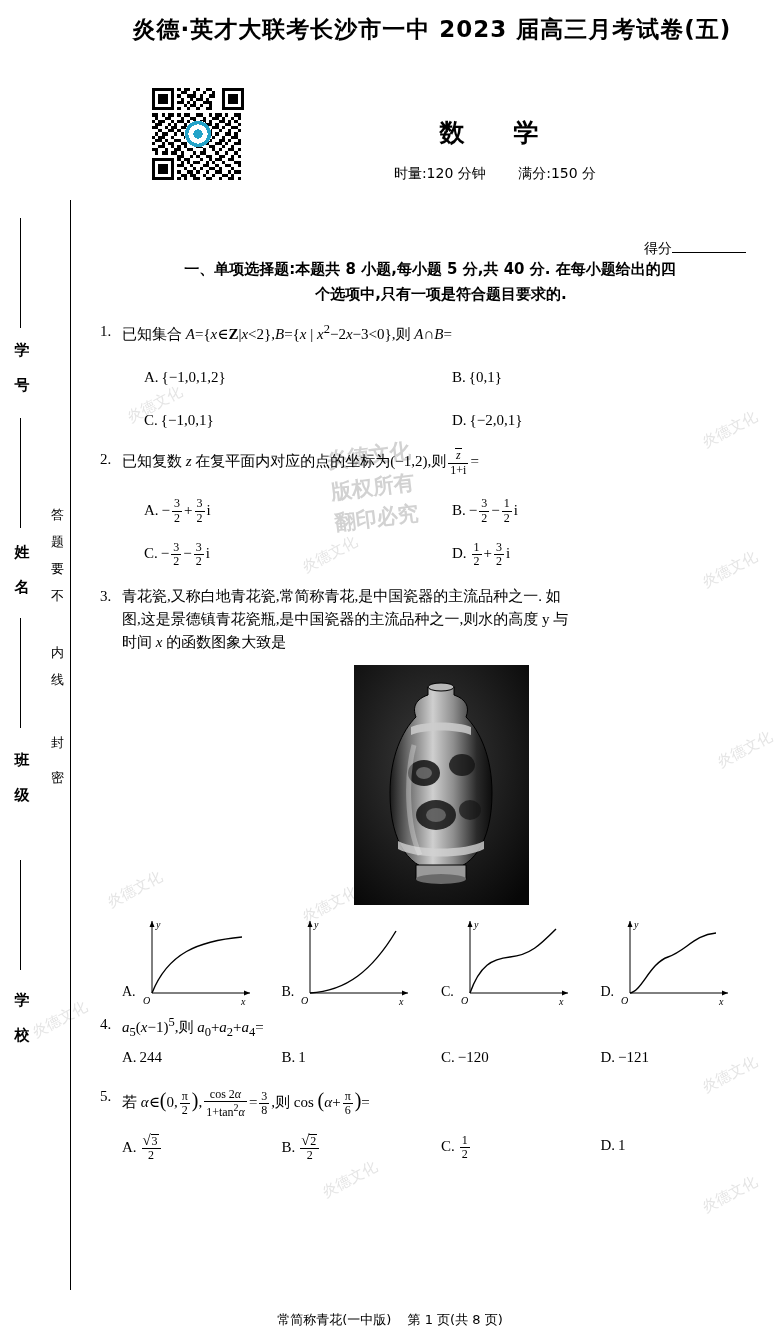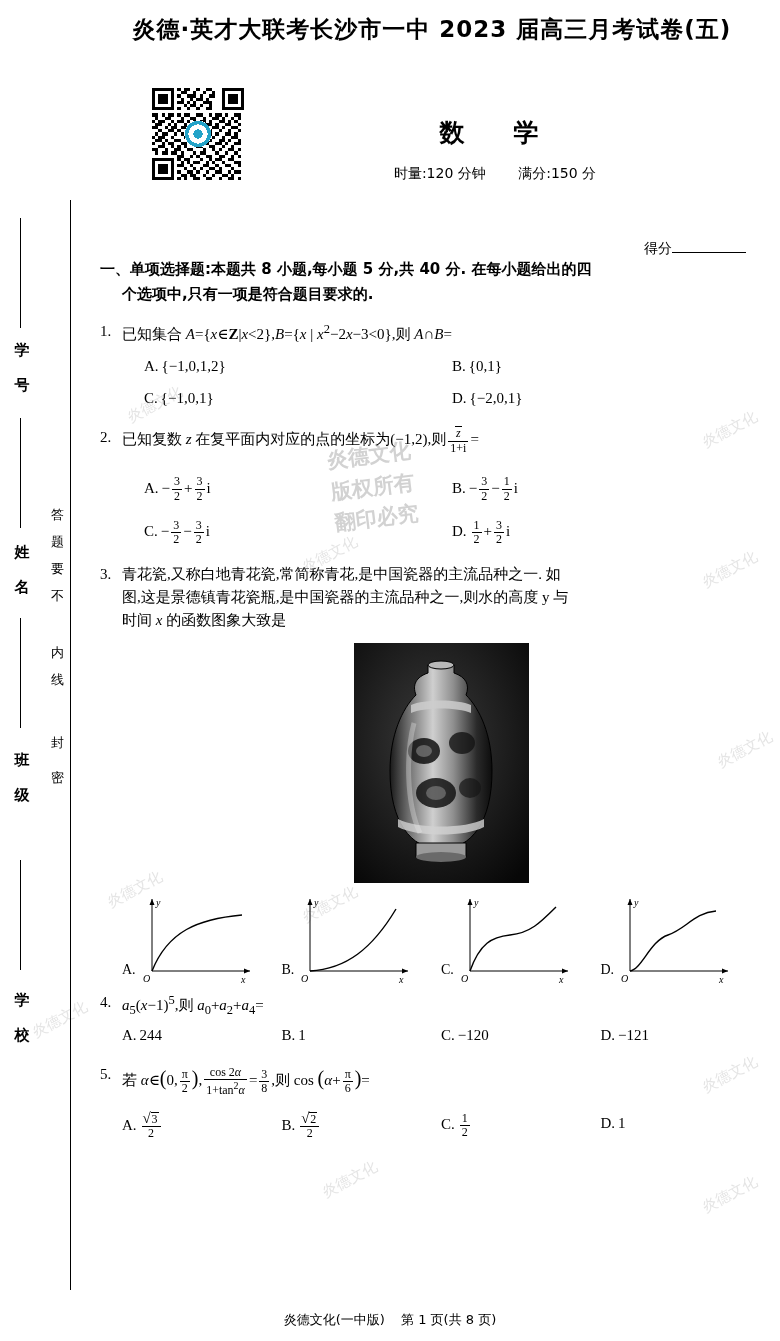--- a/index.html
+++ b/index.html
@@ -69,26 +69,26 @@
   .score{
     position:absolute;right:34px;top:207px;
     font-size:14px;font-weight:normal;
     font-family:"DejaVu Sans","Liberation Sans",sans-serif;
     margin-top:33px;
   }
   .score u{display:inline-block;width:74px;border-bottom:1px solid #000;}
 
   
   .content{position:absolute;left:100px;top:258px;width:660px;font-size:15px;line-height:1.55;}
-  .sec-head{font-weight:bold;font-family:"DejaVu Sans","Liberation Sans",sans-serif;font-size:15px;}
+  .sec-head{font-weight:bold;font-family:"DejaVu Sans","Liberation Sans",sans-serif;font-size:15px;text-align:center;}
   .sec-head .rest{font-weight:bold;}
   .indent{ text-indent:0; padding-left:22px;}
   .q{margin-top:13px;position:relative;padding-left:22px;}
   .q .num{position:absolute;left:0;top:0;}
-  .opts{display:flex;margin-top:9px;}
+  .opts{display:flex;margin-top:20px;}
   .opts.two > div{width:50%;}
   .opts.four > div{width:25%;}
   .opts .lbl{margin-right:3px;}
   i{font-family:"Liberation Serif","DejaVu Serif",serif;font-style:italic;}
   .frac{display:inline-block;vertical-align:middle;text-align:center;font-size:12px;line-height:1.12;margin:0 2px;}
   .frac .n{display:block;border-bottom:1px solid #000;padding:0 2px;}
   .frac .d{display:block;padding:0 2px;}
   .sq{display:inline-block;position:relative;padding-left:7px;}
   .sq::before{content:"√";position:absolute;left:-1px;top:-2px;font-size:15px;}
   .sq .bar{border-top:1px solid #000;padding:0 1px;display:inline-block;}
@@ -559,17 +559,17 @@
         <div><span class="lbl">A.</span><span><span class="frac"><span class="n"><span class="sq"><span class="bar">3</span></span></span><span class="d">2</span></span></span></div>
         <div><span class="lbl">B.</span><span><span class="frac"><span class="n"><span class="sq"><span class="bar">2</span></span></span><span class="d">2</span></span></span></div>
         <div><span class="lbl">C.</span><span><span class="frac"><span class="n">1</span><span class="d">2</span></span></span></div>
         <div><span class="lbl">D.</span><span>1</span></div>
       </div>
     </div>
 
   </div>
 
   <div class="footer">
-    <span>炎德文化(一中版)</span>
+    <span>常简称青花(一中版)</span>
     <span>第 1 页(共 8 页)</span>
   </div>
 
 </div>
 
 </body></html>

